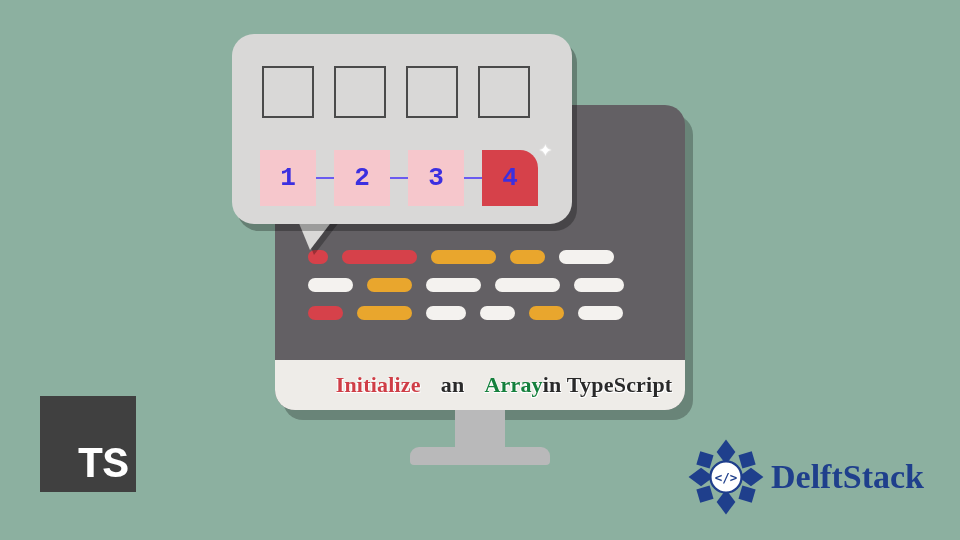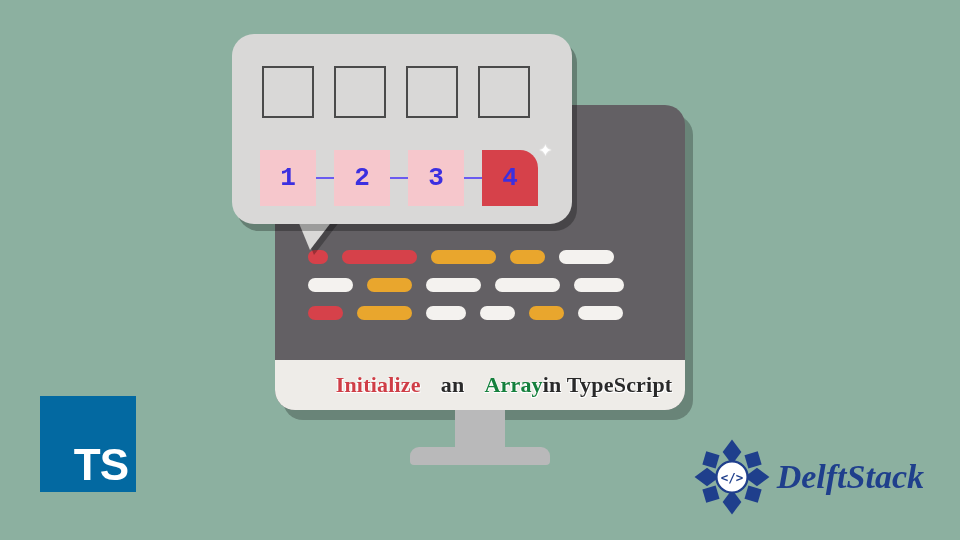--- a/index.html
+++ b/index.html
@@ -130,40 +130,39 @@
     right: -14px; top: -14px;
     color: #fff; font-size: 22px;
     text-shadow: 0 0 2px #fff;
   }
 
   
   .ts-badge {
     position: absolute;
     left: 40px; top: 396px;
     width: 96px; height: 96px;
-    background: #0369a1;
+    background: #404040;
     display: flex; align-items: flex-end; justify-content: flex-end;
     padding: 4px 8px 2px 0;
     color: #fff;
     font-weight: 800;
     font-size: 44px;
-    font-family: Liberation Sans, sans-serif;
+    font-family: Liberation Mono, monospace;
     letter-spacing: -1px;
   }
 
   
   .delft {
     position: absolute;
     right: 36px; bottom: 24px;
     display: flex; align-items: center; gap: 6px;
   }
   .delft svg { width: 78px; height: 78px; }
   .delft-name {
     font-family: Georgia, "Times New Roman", serif;
-    font-style: italic;
     font-size: 34px;
     color: #1f3f8c;
     font-weight: 600;
   }
 </style>
 </head>
 <body>
 
 <div class="monitor"></div>
 <div class="stand-neck"></div>

